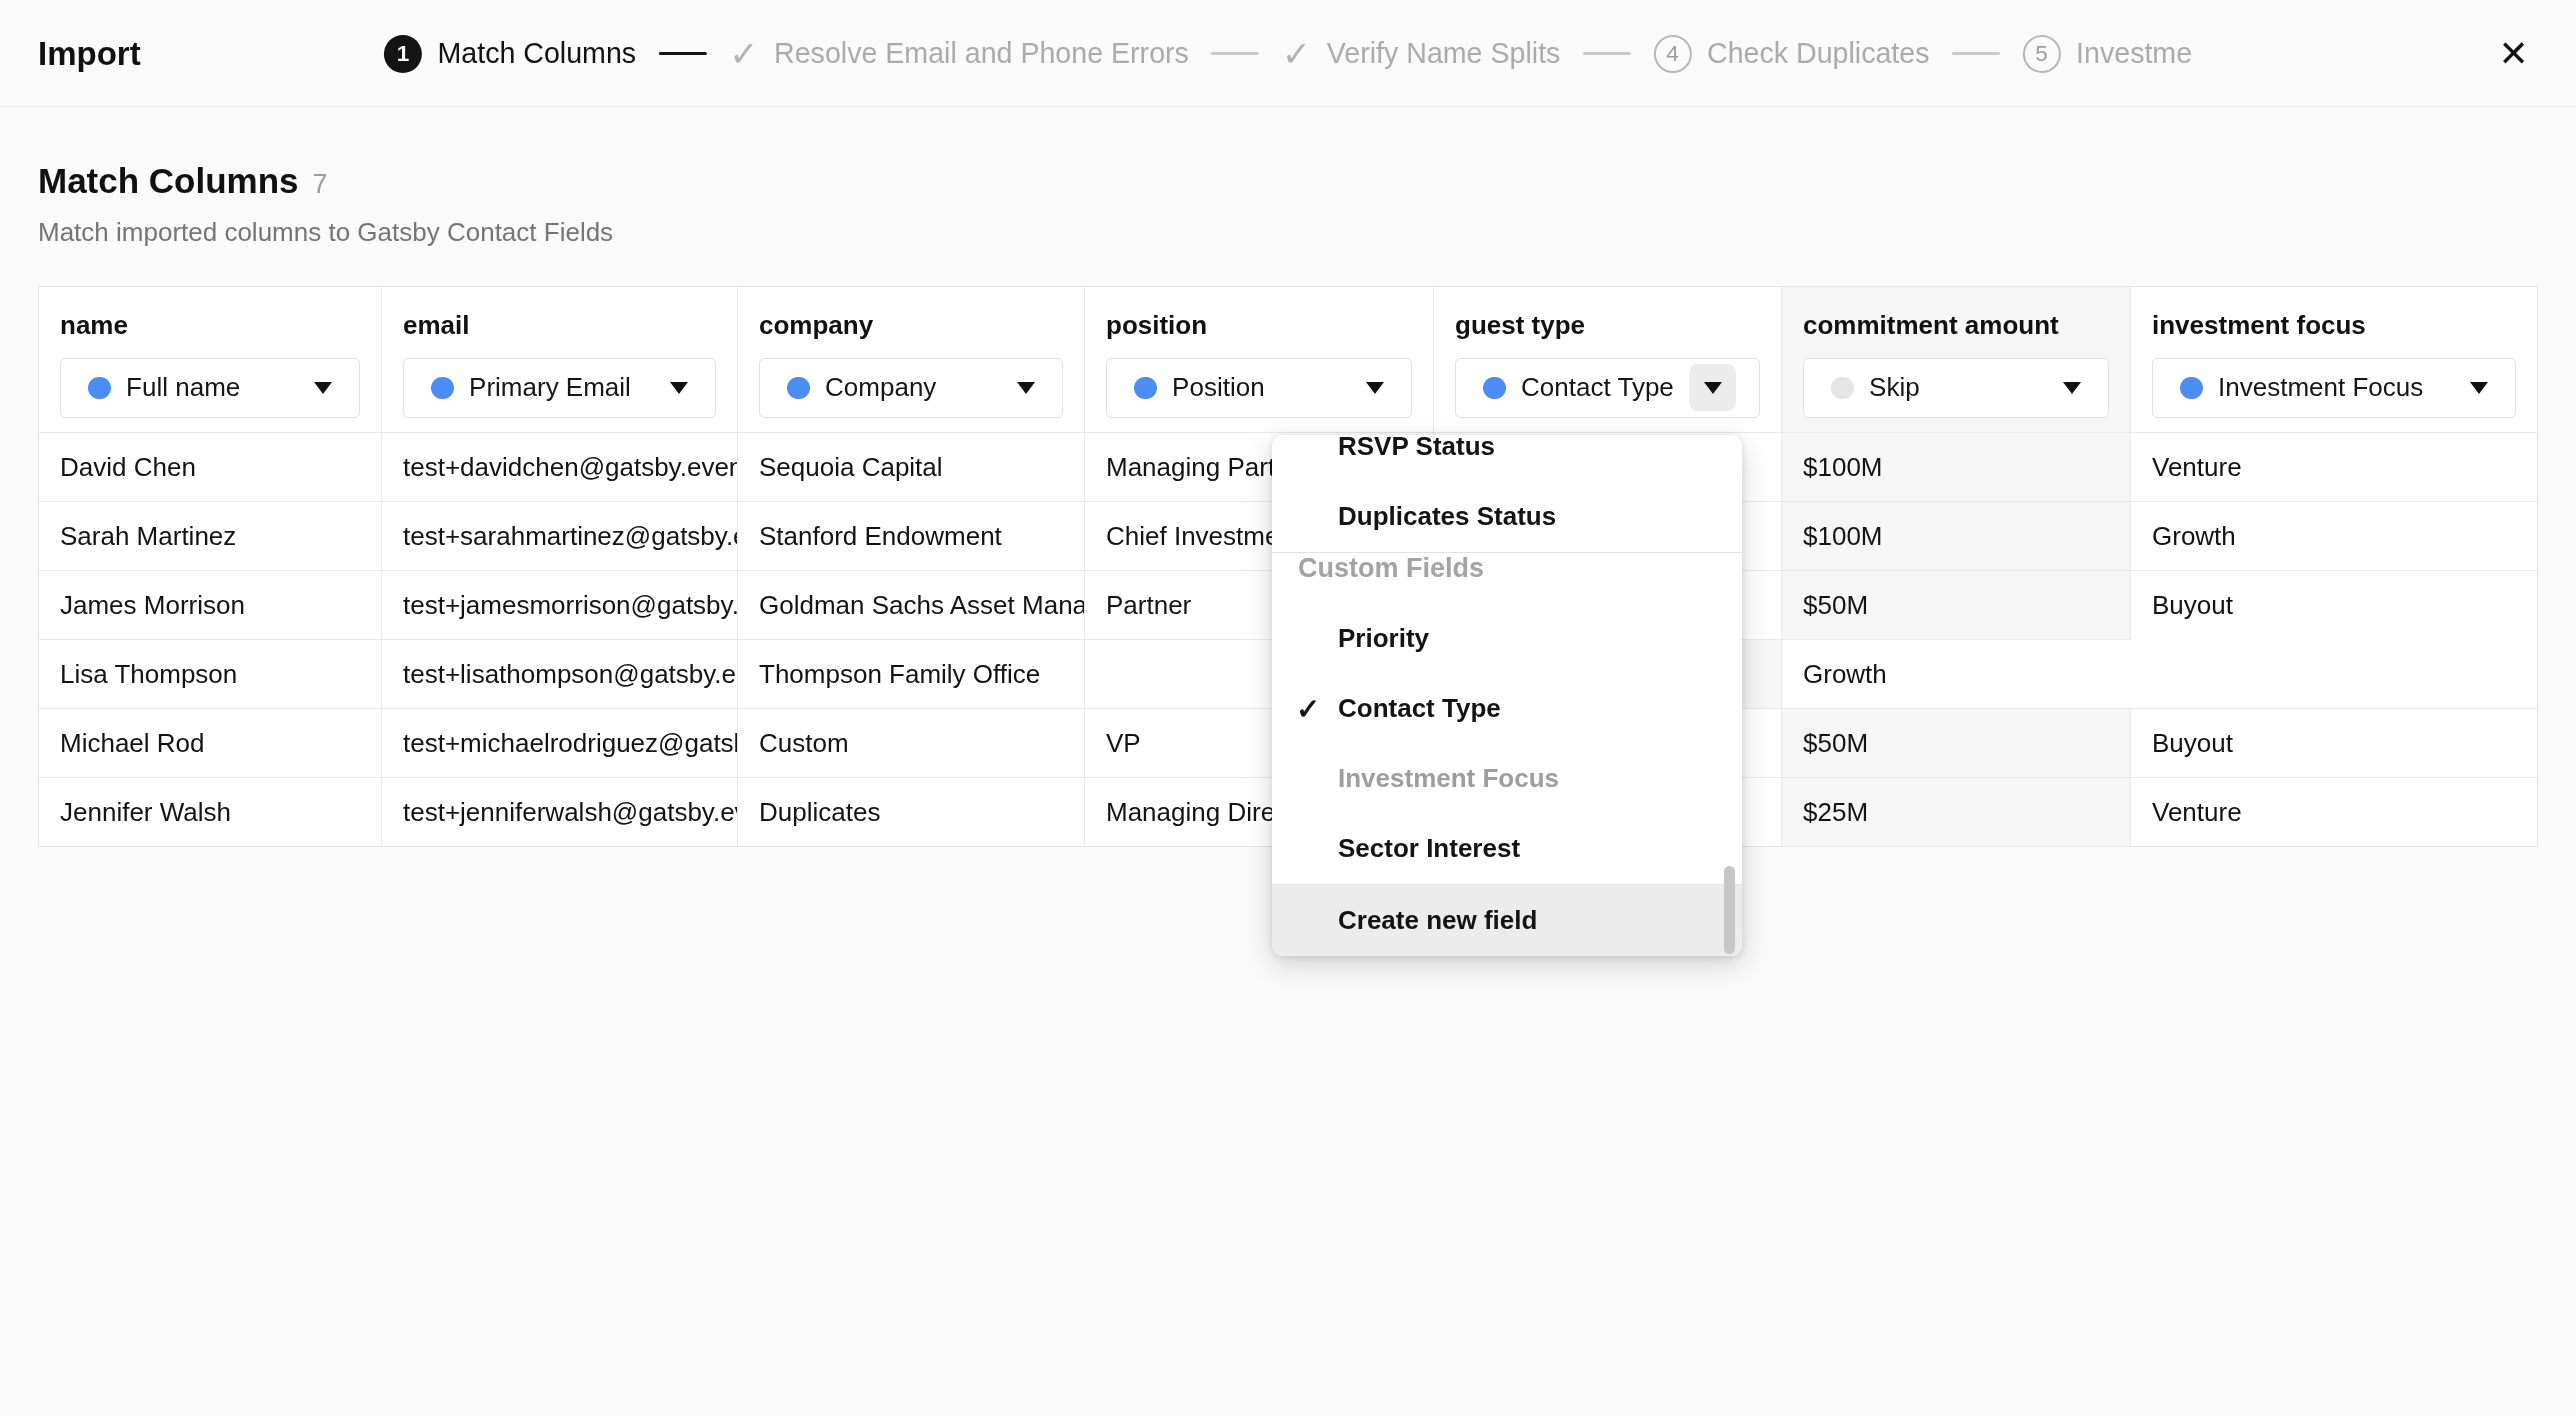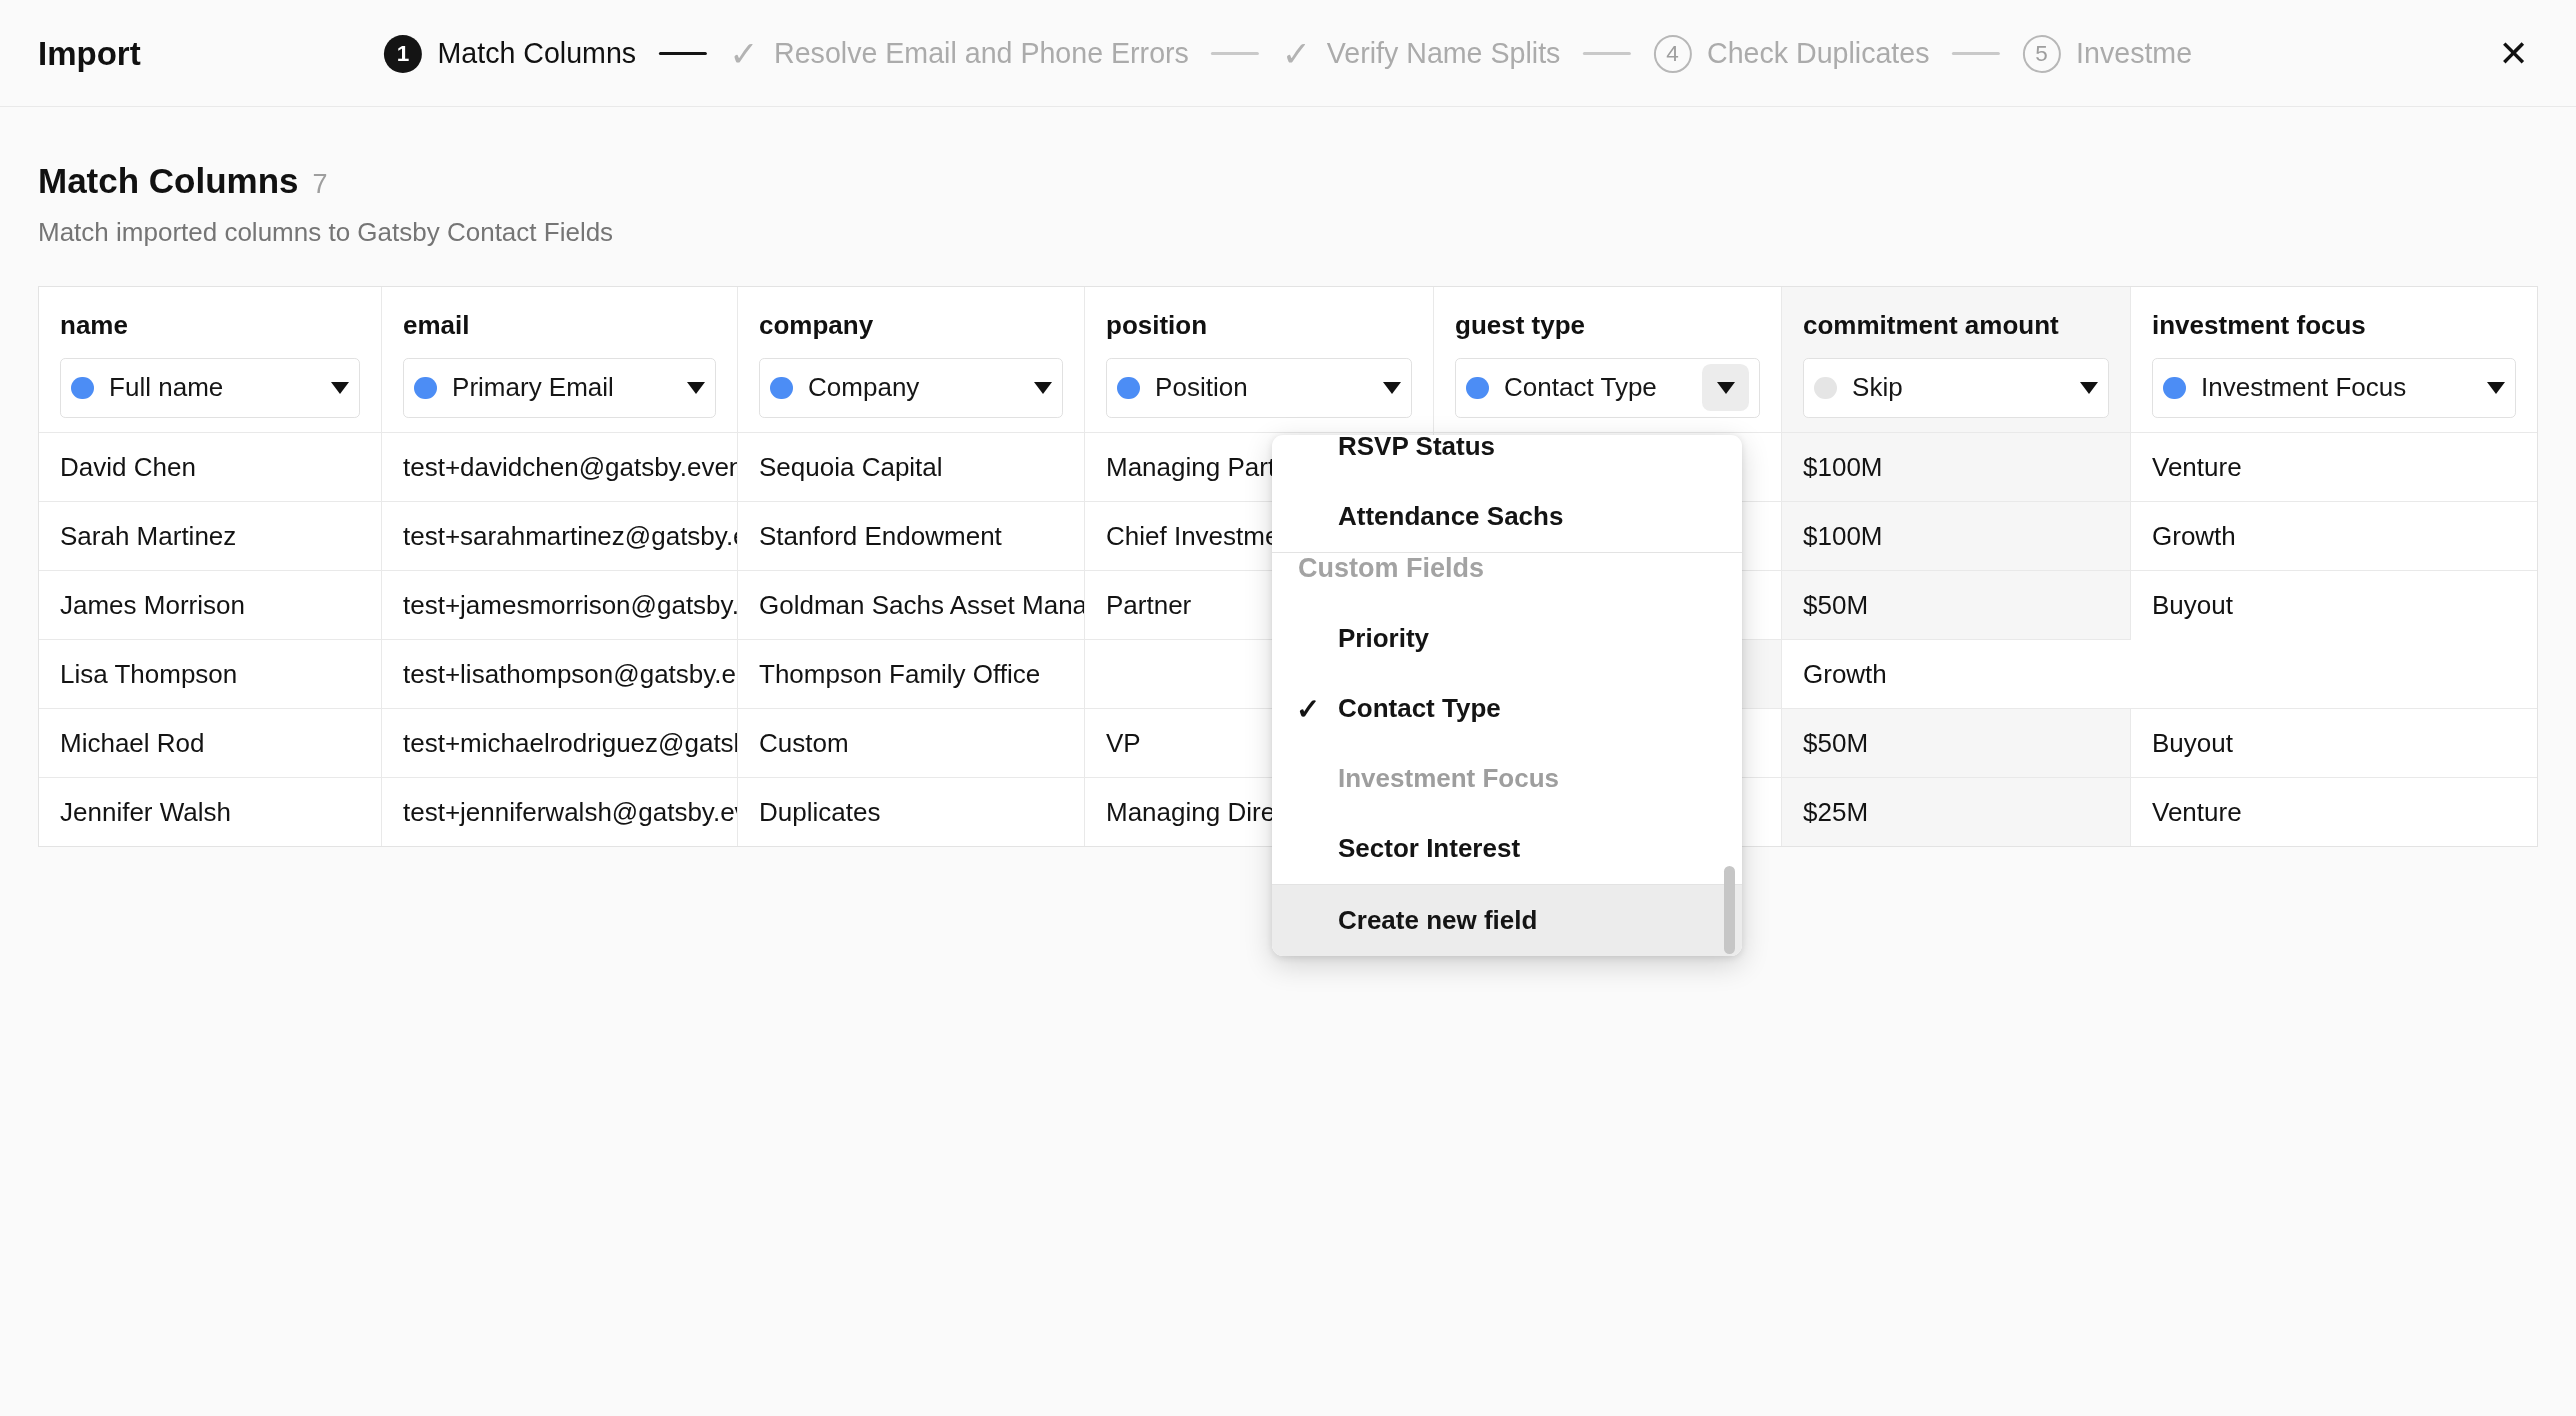--- a/index.html
+++ b/index.html
@@ -40,21 +40,21 @@
   .trow > div { border-right:1.7px solid #e9e9e9; overflow:hidden; white-space:nowrap; }
   .trow > div:last-child { border-right:none; }
   .thead > div { padding:22.5px 21px 0 21px; height:145px; }
   .col-label { font-size:26px; font-weight:700; color:#111; line-height:31px; }
   .drow > div { height:69px; line-height:68px; font-size:26px; color:#131313;
                 padding:0 21px; border-top:1.7px solid #e9e9e9; }
   .skipped { background:#f6f6f6; }
 
   
   .select { margin-top:17.3px; height:60px; border:1.7px solid #e1e1e1; border-radius:5.2px;
-            background:#fff; display:flex; align-items:center; padding:0 10px; gap:15.6px;
+            background:#fff; display:flex; align-items:center; padding:0 27px; gap:15.6px;
             cursor:pointer; }
   .dot { width:22.5px; height:22.5px; border-radius:50%; flex:0 0 auto; }
   .dot.blue { background:#4c8df5; }
   .dot.gray { background:#e5e5e5; }
   .sel-label { font-size:26px; color:#161616; }
   .caret { margin-left:auto; width:0; height:0; border-left:9.5px solid transparent;
            border-right:9.5px solid transparent; border-top:12px solid #111; flex:0 0 auto; }
   .caret-pill { margin-left:auto; width:47px; height:47px; border-radius:8.7px; background:#ececec;
                 display:flex; align-items:center; justify-content:center; flex:0 0 auto; }
   .caret-pill .caret { margin-left:0; }
@@ -237,21 +237,21 @@
       <div>Venture</div>
     </div>
   </div>
 
   <div class="menu">
     <div class="menu-inner">
       <div class="mi">
         <span>RSVP Status</span>
       </div>
       <div class="mi">
-        <span>Attendance Sachs</span>
+        <span>Duplicates Status</span>
       </div>
       <div class="msection">
         <span>Custom Fields</span>
       </div>
       <div class="mi">
         <span>Priority</span>
       </div>
       <div class="mi">
         <span class="mcheck">✓</span>
         <span>Contact Type</span>

